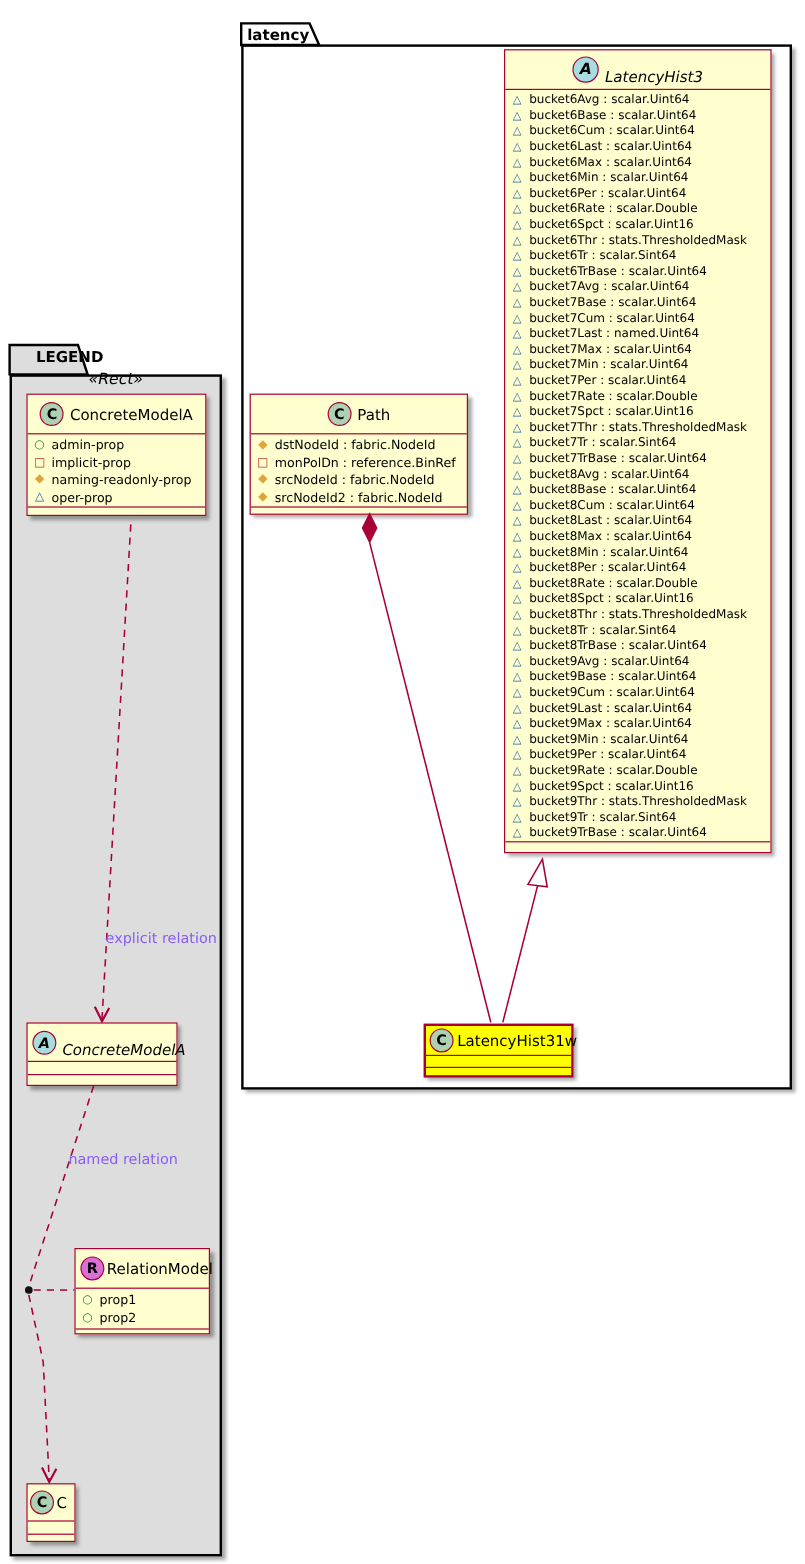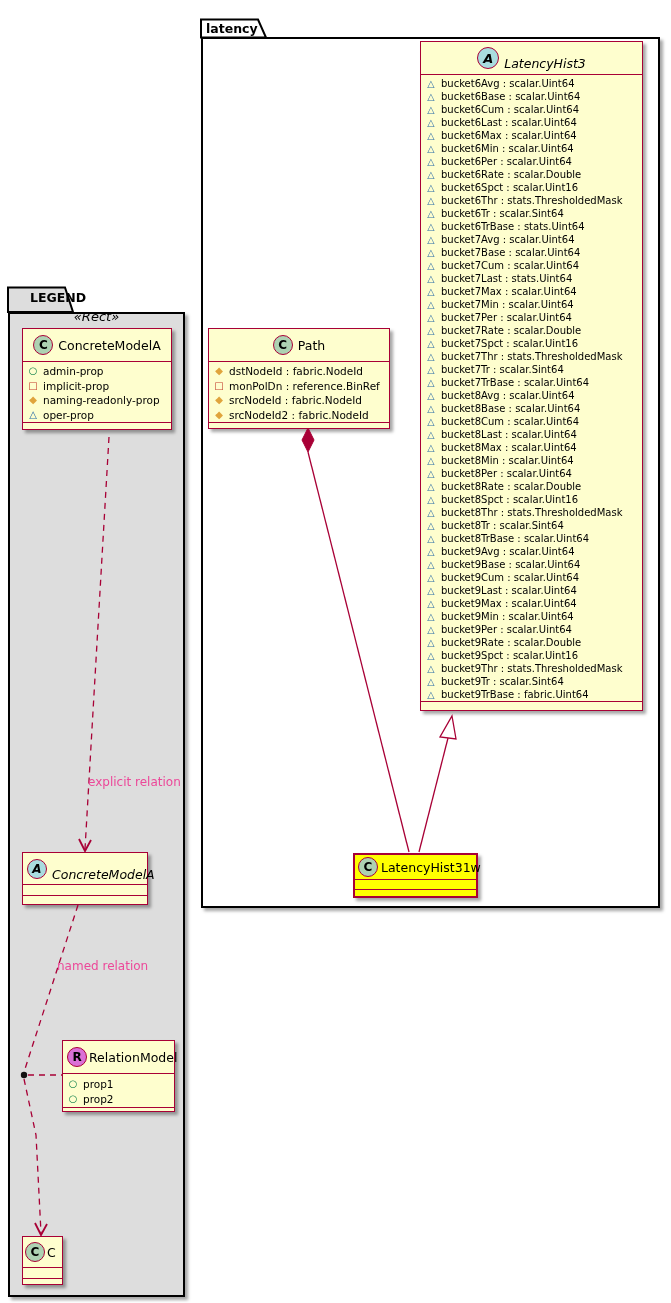--- a/index.html
+++ b/index.html
@@ -70,21 +70,21 @@
   svg.overlay{position:absolute;left:0;top:0;z-index:10;pointer-events:none;}
   .edge{stroke:var(--edge);fill:none;stroke-width:1.3px;}
   .edge.dashed{stroke-dasharray:6 5;}
   .edge-fill{fill:var(--edge);stroke:var(--edge);stroke-width:1px;}
   .edge-open{fill:#fff;stroke:var(--edge);stroke-width:1.3px;}
   .arrowhead{fill:none;stroke:var(--edge);stroke-width:1.8px;}
   .junction{fill:#111;stroke:none;}
   .tab-shape-latency{fill:#ffffff;stroke:#000;stroke-width:2px;}
   .tab-shape-legend{fill:var(--legend-fill);stroke:#000;stroke-width:2px;}
   .edge-label{
-    position:absolute;font-size:12px;color:#ec4899;z-index:11;white-space:nowrap;
+    position:absolute;font-size:12px;color:#8b5cf6;z-index:11;white-space:nowrap;
   }
 </style>
 </head>
 <body>
 
 <svg class="overlay" width="671" height="1303" viewBox="0 0 671 1303">
 
   <polygon class="tab-shape-latency" points="201,19.5 258,19.5 266,37.5 201,37.5"></polygon>
   <polygon class="tab-shape-legend" points="8,287.5 65,287.5 73,312 8,312"></polygon>
 
@@ -152,37 +152,37 @@
       <div class="attr-row">
         <span class="ic ic-triangle">△</span>
         <span class="attr-text">bucket6Thr : stats.ThresholdedMask</span>
       </div>
       <div class="attr-row">
         <span class="ic ic-triangle">△</span>
         <span class="attr-text">bucket6Tr : scalar.Sint64</span>
       </div>
       <div class="attr-row">
         <span class="ic ic-triangle">△</span>
-        <span class="attr-text">bucket6TrBase : stats.Uint64</span>
+        <span class="attr-text">bucket6TrBase : scalar.Uint64</span>
       </div>
       <div class="attr-row">
         <span class="ic ic-triangle">△</span>
         <span class="attr-text">bucket7Avg : scalar.Uint64</span>
       </div>
       <div class="attr-row">
         <span class="ic ic-triangle">△</span>
         <span class="attr-text">bucket7Base : scalar.Uint64</span>
       </div>
       <div class="attr-row">
         <span class="ic ic-triangle">△</span>
         <span class="attr-text">bucket7Cum : scalar.Uint64</span>
       </div>
       <div class="attr-row">
         <span class="ic ic-triangle">△</span>
-        <span class="attr-text">bucket7Last : stats.Uint64</span>
+        <span class="attr-text">bucket7Last : named.Uint64</span>
       </div>
       <div class="attr-row">
         <span class="ic ic-triangle">△</span>
         <span class="attr-text">bucket7Max : scalar.Uint64</span>
       </div>
       <div class="attr-row">
         <span class="ic ic-triangle">△</span>
         <span class="attr-text">bucket7Min : scalar.Uint64</span>
       </div>
       <div class="attr-row">
@@ -296,21 +296,21 @@
       <div class="attr-row">
         <span class="ic ic-triangle">△</span>
         <span class="attr-text">bucket9Thr : stats.ThresholdedMask</span>
       </div>
       <div class="attr-row">
         <span class="ic ic-triangle">△</span>
         <span class="attr-text">bucket9Tr : scalar.Sint64</span>
       </div>
       <div class="attr-row">
         <span class="ic ic-triangle">△</span>
-        <span class="attr-text">bucket9TrBase : fabric.Uint64</span>
+        <span class="attr-text">bucket9TrBase : scalar.Uint64</span>
       </div>
     </div>
   <div class="sep"></div>
 </div>
 
 <div class="class-box" style="left:208px;top:328px;width:182px;height:101px;">
   <div class="cls-header" style="height:32px;">
     <span class="circ circ-sm circ-c">C</span>
     <span class="cls-name">Path</span>
   </div>

